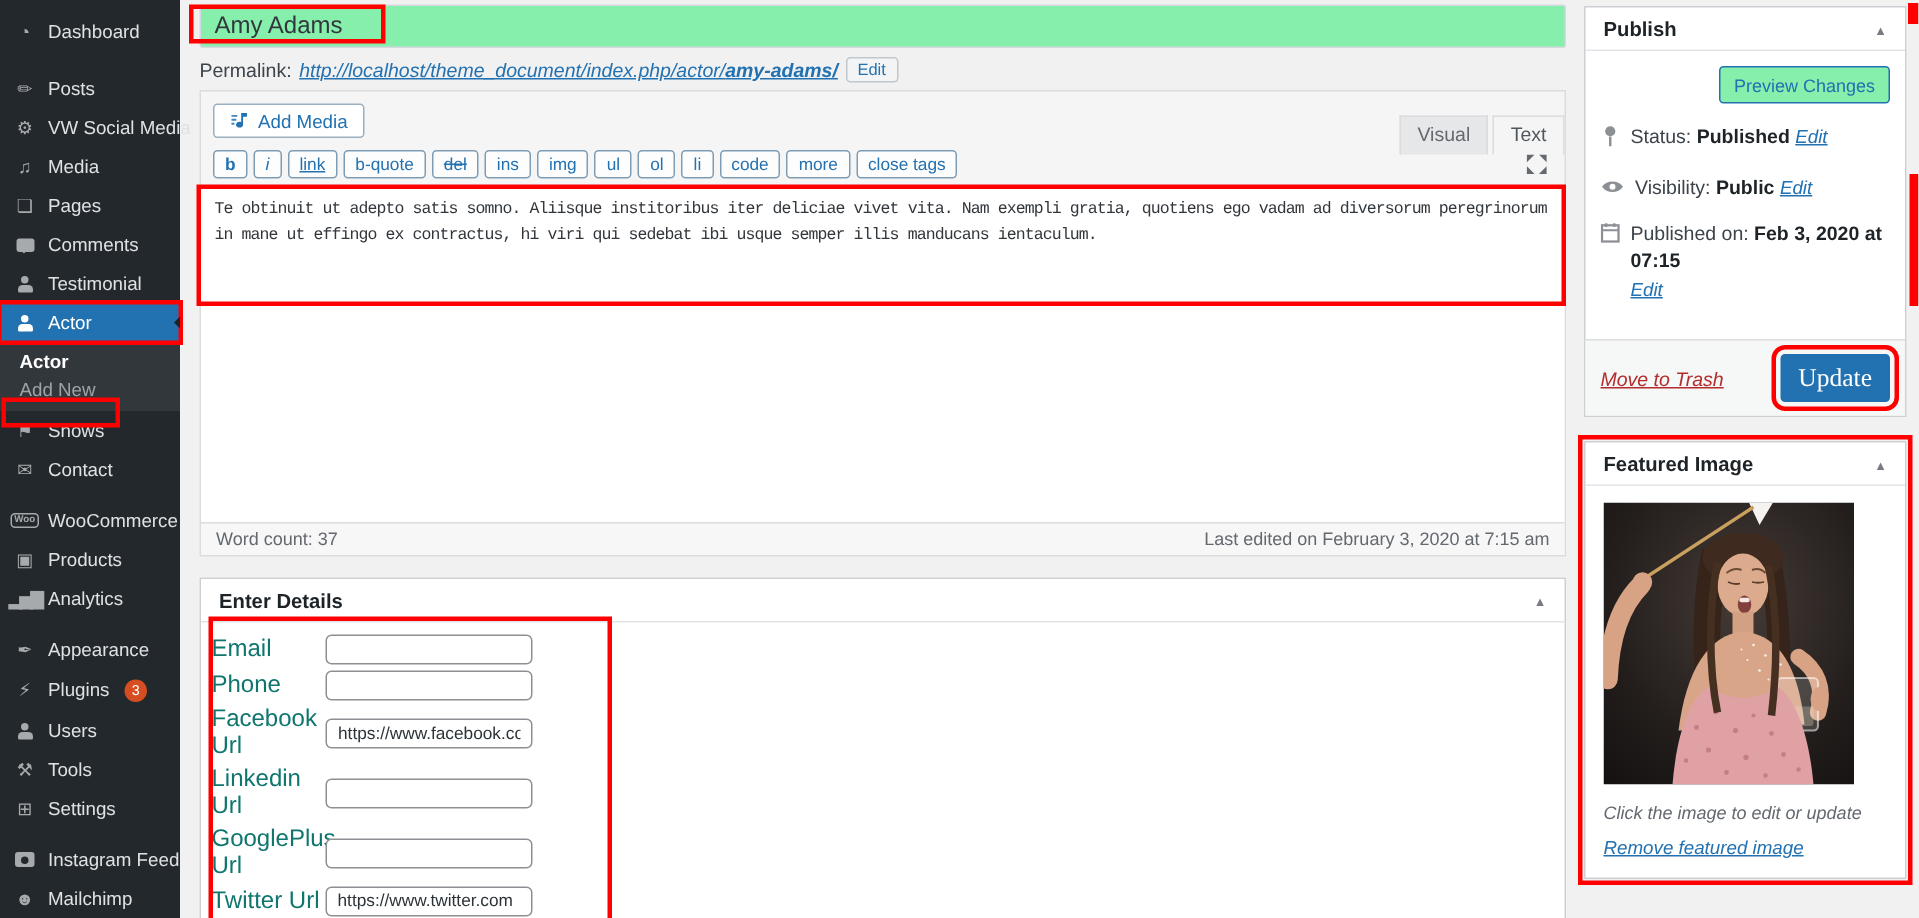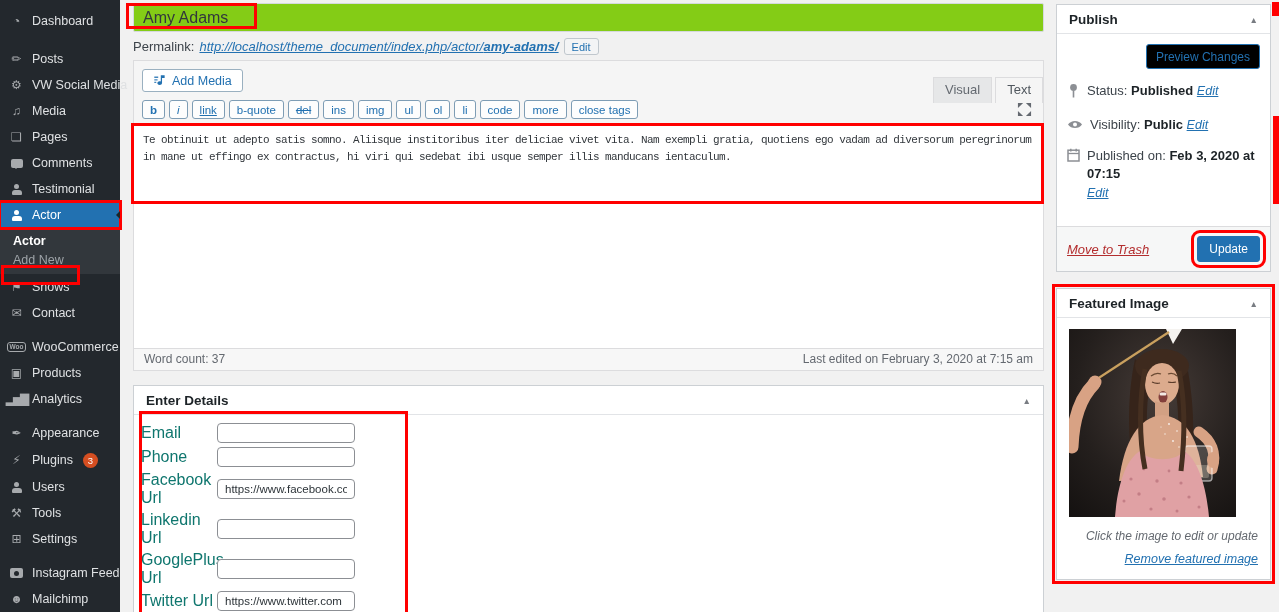--- a/index.html
+++ b/index.html
@@ -33,21 +33,21 @@
   .bubble { width:12px; height:9px; background:currentColor; border-radius:2px; position:relative; display:inline-block; }
   .bubble::after { content:''; position:absolute; left:2px; bottom:-4px; border:3px solid transparent; border-top-color:currentColor; }
   .camera { width:13px; height:10px; background:currentColor; border-radius:2px; position:relative; display:inline-block; }
   .camera::after { content:''; position:absolute; left:4px; top:2.5px; width:5px; height:5px; border-radius:50%; background:#23282d; }
   .wooic { font-size:6.5px; font-weight:bold; border:1px solid currentColor; border-radius:3px; padding:1px 1.5px; line-height:6px; }
   .bars { letter-spacing:-2px; font-size:9px; }
 
   
   #main { position:absolute; left:133px; top:0; width:911px; padding-top:3px; }
   #title-input { width:100%; height:29px; border:1px solid #d5d9dd; border-radius:2px; padding:2px 9px;
-                 font-size:16px; color:#32373c; background:#84cc16; font-family:inherit; }
+                 font-size:16px; color:#32373c; background:#86efac; font-family:inherit; }
   .permalink { margin:6px 0 5px; font-size:13px; display:flex; align-items:center; gap:5px; }
   .permalink a { color:#2271b1; text-decoration:underline; }
   .btn-small { font-size:11px; padding:1.5px 7px; border:1px solid #c0c7cd; background:#f3f4f5; color:#2271b1;
                border-radius:3px; cursor:pointer; font-family:inherit; }
 
   .editor { border:1px solid #dcdcde; background:#f5f5f5; position:relative; }
   .editor-top { padding:8px 8px 6px; }
   .btn-addmedia { display:inline-flex; align-items:center; gap:6px; font-size:12.5px; color:#2271b1;
                   background:#fff; border:1px solid #9ab0c0; border-radius:3px; padding:4px 10px;
                   cursor:pointer; font-family:inherit; height:23px; }
@@ -77,34 +77,34 @@
   .details-body { position:relative; padding:8px 0 0 7px; height:197px; overflow:hidden; }
   .frow { display:flex; align-items:center; margin-bottom:4px; }
   .flabel { width:76px; font-size:16px; color:#0f766e; flex:none; }
   .finput { width:138px; height:20px; border:1px solid #8c8f94; border-radius:4px; font-size:11.5px;
             padding:1px 7px; color:#2c3338; font-family:inherit; background:#fff; }
 
   
   #rightcol { position:absolute; left:1056px; top:4px; width:215px; }
   .pub-body { padding:8px 10px 12px; font-size:13px; }
   .preview-row { text-align:right; margin:2px 0 0; }
-  .btn-secondary { font-size:12px; color:#2271b1; background:#000000; border:1px solid #2271b1; border-radius:3px;
+  .btn-secondary { font-size:12px; color:#2271b1; background:#86efac; border:1px solid #2271b1; border-radius:3px;
                    padding:4.5px 9px; cursor:pointer; font-family:inherit; }
   .pub-row { margin-top:13px; display:flex; gap:7px; align-items:flex-start; line-height:1.35; }
   .pub-row .picon { flex:none; margin-top:1px; }
   .pub-row b { color:#1d2327; }
   a.editlink { color:#2271b1; text-decoration:underline; font-size:12.5px; }
   a.editlink.block { display:inline-block; margin-top:3px; }
   .pub-foot { background:#f6f7f7; border-top:1px solid #dcdcde; padding:9px 10px; display:flex;
               justify-content:space-between; align-items:center; margin-top:12px; }
   .trash { color:#b32d2e; text-decoration:underline; font-size:13px; }
-  .btn-primary { background:#2271b1; border:1px solid #2271b1; color:#fff; font-size:12px; padding:5px 11px;
-                 border-radius:3px; cursor:pointer; font-family:Liberation Sans, sans-serif; }
+  .btn-primary { background:#2271b1; border:1px solid #2271b1; color:#fff; font-size:17px; padding:5px 11px;
+                 border-radius:3px; cursor:pointer; font-family:Liberation Serif, serif; }
   #featured-box { margin-top:16px; }
-  .feat-body { padding:11px 12px 13px;text-align:right; }
+  .feat-body { padding:11px 12px 13px; }
   .feat-img { width:167px; height:188px; display:block; cursor:pointer; }
   .feat-cap { font-style:italic; color:#646970; font-size:12px; margin-top:12px; }
   .feat-remove { display:inline-block; color:#2271b1; text-decoration:underline; font-size:12.5px; margin-top:9px; }
 
   
   .ann { position:absolute; border:3px solid #f00; z-index:60; pointer-events:none; }
   #ann-title   { left:126px; top:3px;  width:131px; height:26px; }
   #ann-content { left:131px; top:123px; width:913px; height:81px; }
   #ann-addnew  { left:1px;  top:265px; width:79px;  height:20px; }
   #ann-form    { left:139px; top:411px; width:269px; height:210px; }

